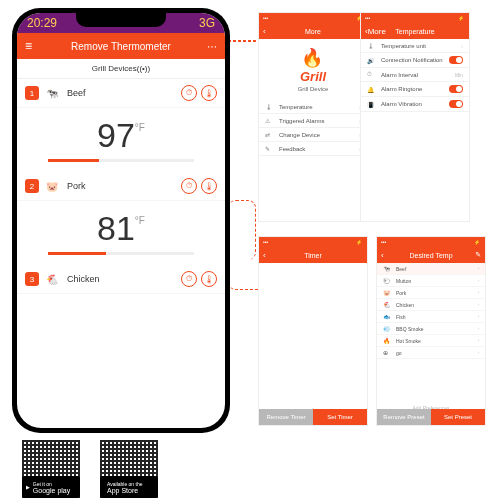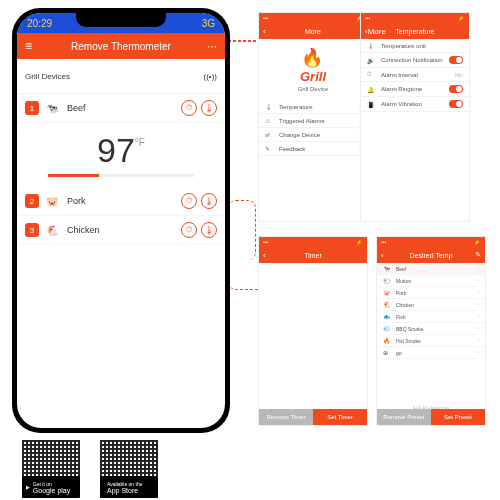--- a/index.html
+++ b/index.html
@@ -1,24 +1,24 @@
 <!DOCTYPE html>
 <html><head>
 <meta charset="utf-8">
 <style>
 *{box-sizing:border-box;margin:0;padding:0;font-family:-apple-system,Helvetica,Arial,sans-serif}
 body{width:500px;height:500px;background:#fff;position:relative;overflow:hidden}
 .phone{position:absolute;left:12px;top:8px;width:218px;height:425px;background:#000;border-radius:28px;padding:5px}
 .phone-inner{width:100%;height:100%;background:#fff;border-radius:24px;overflow:hidden;position:relative}
 .notch{position:absolute;top:0;left:50%;transform:translateX(-50%);width:90px;height:14px;background:#000;border-radius:0 0 10px 10px;z-index:5}
-.statusbar{height:20px;background:#1d4ed8;display:flex;justify-content:space-between;align-items:center;padding:0 10px;font-size:10px;color:#ffd050}
+.statusbar{height:20px;background:#701a75;display:flex;justify-content:space-between;align-items:center;padding:0 10px;font-size:12px;color:#ffd050}
 .titlebar{height:26px;background:#f24a1d;color:#fff;display:flex;align-items:center;justify-content:center;font-size:10px;position:relative}
 .titlebar .menu{position:absolute;left:8px;font-size:12px}
 .titlebar .dots{position:absolute;right:8px;font-size:10px}
-.subbar{height:35px;background:#fff;border-bottom:1px solid #eee;display:flex;align-items:center;justify-content:space-between;padding:0 8px;font-size:8px;color:#333}
+.subbar{height:20px;background:#fff;border-bottom:1px solid #eee;display:flex;align-items:center;justify-content:center;padding:0 8px;font-size:8px;color:#333}
 .device-row{display:flex;align-items:center;padding:6px 8px;font-size:9px;color:#333;border-bottom:1px solid #f5f5f5}
 .num-badge{width:14px;height:14px;background:#f24a1d;color:#fff;border-radius:3px;display:flex;align-items:center;justify-content:center;font-size:8px;margin-right:6px}
 .meat-icon{width:16px;height:14px;margin-right:6px;display:flex;align-items:center;justify-content:center;font-size:10px}
 .meat-name{flex:1;font-weight:500}
 .ring-icon{width:16px;height:16px;border:1px solid #f24a1d;border-radius:50%;display:flex;align-items:center;justify-content:center;font-size:8px;color:#f24a1d;margin-left:4px}
 .temp-display{text-align:center;padding:8px 0 6px}
 .temp-val{font-size:34px;font-weight:300;color:#333;display:inline-block}
 .temp-unit{font-size:10px;color:#999;vertical-align:top;display:inline-block;margin-top:6px}
 .temp-bar{width:70%;height:3px;background:#eee;margin:4px auto;position:relative}
 .temp-bar-fill{position:absolute;left:0;top:0;height:100%;background:#f24a1d}
@@ -95,20 +95,26 @@
             <div class="temp-bar-fill" style="width:35%"></div>
           </div>
   </div>
         <div class="device-row">
    <span class="num-badge">2</span>
    <span class="meat-icon">🐷</span>
    <span class="meat-name">Pork</span>
    <span class="ring-icon">⏱</span>
    <span class="ring-icon">🌡</span>
   </div>
+  <div class="temp-display">
+   <span class="temp-val">81</span><span class="temp-unit">°F</span>
+   <div class="temp-bar">
+            <div class="temp-bar-fill" style="width:40%"></div>
+          </div>
+  </div>
         <div class="device-row">
    <span class="num-badge">3</span>
    <span class="meat-icon">🐔</span>
    <span class="meat-name">Chicken</span>
    <span class="ring-icon">⏱</span>
    <span class="ring-icon">🌡</span>
   </div>
       </div>
  </div>
 </div>

